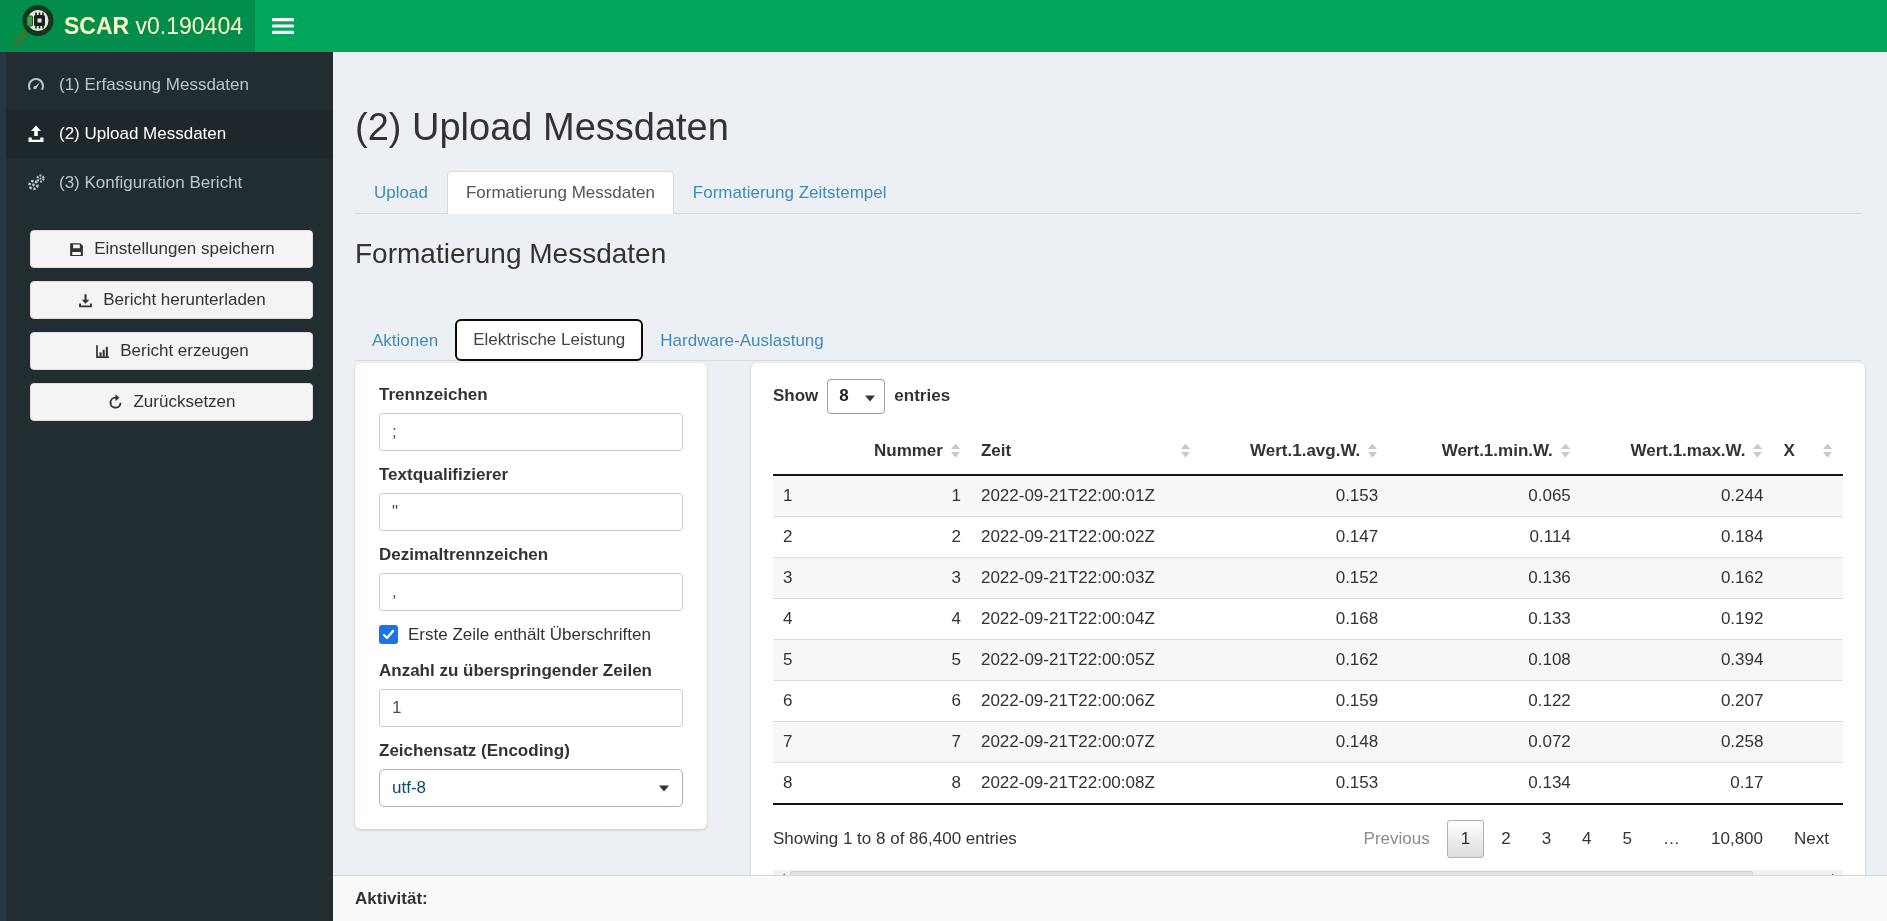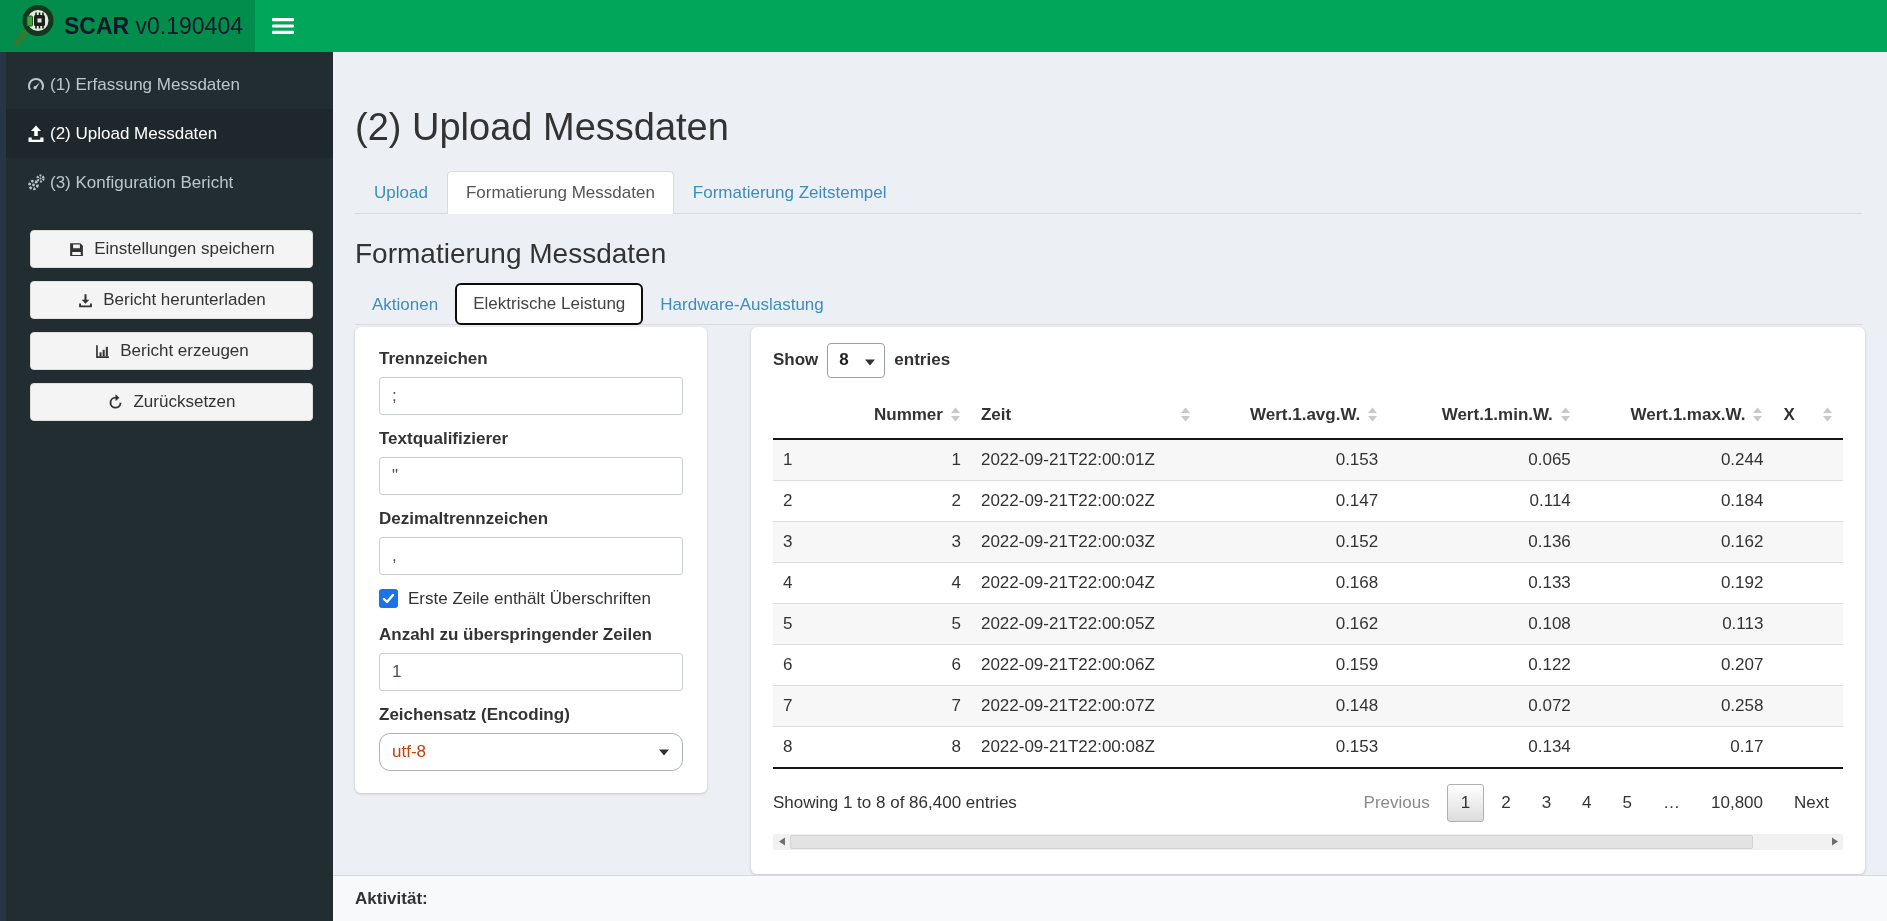--- a/index.html
+++ b/index.html
@@ -9,67 +9,67 @@
     background: #ecf0f5;
     color: #333;
     position: relative;
   }
   svg { display: block; }
 
   
   .topbar { position: absolute; top: 0; left: 0; right: 0; height: 52px; display: flex; z-index: 30; }
   .logo-area { width: 255px; background: #028d4c; display: flex; align-items: center; padding-left: 12px; gap: 6px; }
   .logo-mark { width: 46px; height: 46px; flex: none; }
-  .brand-text { font-size: 23px; color: #0f172a; white-space: nowrap; }
+  .brand-text { font-size: 23px; color: #fef9c3; white-space: nowrap; }
   .brand-text b { font-weight: 700; }
   .brand-text .ver { font-weight: 400; }
   .navbar { flex: 1; background: #00a65a; display: flex; align-items: stretch; }
   .menu-toggle { width: 56px; display: flex; align-items: center; justify-content: center; cursor: pointer; }
   .menu-toggle svg { width: 22px; height: 16px; color: #fff; }
 
   
   .sidebar { position: absolute; top: 52px; left: 0; bottom: 0; width: 333px; background: #222d32; z-index: 20; }
   .sidebar::before { content: ""; position: absolute; left: 0; top: 0; bottom: 0; width: 6px; background: #283544; }
   .nav-list { padding-top: 8px; }
-  .nav-item { height: 49px; display: flex; align-items: center; gap: 4px; padding-left: 22px; color: #b8c7ce; font-size: 17px; cursor: pointer; border-left: 4px solid transparent; text-align: right; }
+  .nav-item { height: 49px; display: flex; align-items: center; gap: 13px; padding-left: 22px; color: #b8c7ce; font-size: 17px; cursor: pointer; border-left: 4px solid transparent; text-align: right; }
   .nav-item .nav-icon { width: 20px; height: 20px; color: inherit; flex: none; }
   .nav-item .nav-icon svg { width: 20px; height: 20px; }
   .nav-item.active { background: #1e282c; color: #fff; border-left-color: #00a65a; }
   .side-buttons { padding: 10px 20px 0 22px; margin-left: 8px; }
   .side-btn { width: 100%; height: 38px; margin-top: 13px; background: #f4f4f4; border: 1px solid #ddd; border-radius: 4px; color: #333; font-size: 17px; display: flex; align-items: center; justify-content: center; gap: 9px; cursor: pointer; font-family: inherit; }
   .side-btn .btn-icon { width: 17px; height: 17px; color: #333; }
   .side-btn .btn-icon svg { width: 17px; height: 17px; }
 
   
   .content { position: absolute; top: 52px; left: 333px; right: 0; bottom: 0; padding: 54px 25px 0 22px; }
   .page-title { font-size: 38px; font-weight: 400; color: #333; line-height: 1.15; }
 
   .tabbar { display: flex; border-bottom: 1px solid #d8dbe0; margin-top: 21px; }
   .tab { padding: 11px 18px; font-size: 17px; color: #3c8dbc; cursor: pointer; border: 1px solid transparent; border-bottom: none; border-radius: 5px 5px 0 0; margin-bottom: -1px; }
   .tab.active { background: #fff; color: #555; border-color: #d8dbe0; }
 
   .section-heading { margin-top: 24px; font-size: 28px; font-weight: 400; color: #333; }
 
   .subtabbar { display: flex; align-items: flex-end; border-bottom: 1px solid #d8dbe0; margin-top: 13px; }
   .subtab { padding: 10px 17px; font-size: 17px; color: #3c8dbc; cursor: pointer; margin-bottom: -1px; }
-  .subtab.active { background: #fff; color: #444; border: 2px solid #0c0c0c; border-radius: 6px; padding: 9px 16px; position: relative; z-index: 2; }
+  .subtab.active { background: #fff; color: #444; border: 2px solid #0c0c0c; border-radius: 6px; padding: 9px 16px; position: relative; z-index: 2; margin-top: 36px; }
 
   .panels { display: flex; gap: 44px; margin-top: 2px; align-items: flex-start; }
   .card { background: #fff; border-radius: 6px; box-shadow: 0 1px 3px rgba(0,0,0,0.18); }
 
   
   .form-card { width: 352px; padding: 22px 24px 20px; flex: none; }
   .fgroup { margin-bottom: 14px; }
   .flabel { display: block; font-weight: 700; font-size: 17px; color: #333; margin-bottom: 8px; }
   .finput { width: 100%; height: 38px; border: 1px solid #c9ced4; border-radius: 3px; padding: 0 12px; font-size: 17px; color: #495057; font-family: inherit; background: #fff; }
   .check-row { display: flex; align-items: center; gap: 10px; margin: 4px 0 16px; font-size: 17px; color: #333; cursor: pointer; }
   .checkbox { width: 19px; height: 19px; border-radius: 3px; background: #1a73e8; display: flex; align-items: center; justify-content: center; flex: none; }
   .checkbox svg { width: 13px; height: 13px; }
   .select-wrap { position: relative; }
-  .fselect { appearance: none; -webkit-appearance: none; width: 100%; height: 38px; border: 1px solid #aab3bc; border-radius: 11px; padding: 0 34px 0 12px; font-size: 17px; color: #c2410c; background: #fff; font-family: inherit; display: flex; align-items: center; cursor: pointer; }
+  .fselect { appearance: none; -webkit-appearance: none; width: 100%; height: 38px; border: 1px solid #aab3bc; border-radius: 5px; padding: 0 34px 0 12px; font-size: 17px; color: #0c4a6e; background: #fff; font-family: inherit; display: flex; align-items: center; cursor: pointer; }
   .select-caret { position: absolute; right: 13px; top: 14px; width: 12px; height: 10px; color: #333; pointer-events: none; }
   .select-caret svg { width: 12px; height: 10px; }
 
   
   .table-card { width: 1114px; padding: 16px 22px 24px; flex: none; }
   .show-row { display: flex; align-items: center; gap: 9px; font-size: 17px; font-weight: 700; color: #333; }
   .mini-select { position: relative; width: 58px; height: 35px; border: 1px solid #9aa0a6; border-radius: 4px; display: flex; align-items: center; padding-left: 11px; font-size: 17px; font-weight: 700; color: #222; cursor: pointer; background: #fff; }
   .mini-select .select-caret { right: 8px; top: 13px; }
 
   table.dt { width: 100%; border-collapse: collapse; margin-top: 14px; table-layout: fixed; border-bottom: 2px solid #161616; }
@@ -409,21 +409,21 @@
               <td>0.133</td>
               <td>0.192</td>
               <td></td>
             </tr>
             <tr>
               <td>5</td>
               <td>5</td>
               <td>2022-09-21T22:00:05Z</td>
               <td>0.162</td>
               <td>0.108</td>
-              <td>0.113</td>
+              <td>0.394</td>
               <td></td>
             </tr>
             <tr>
               <td>6</td>
               <td>6</td>
               <td>2022-09-21T22:00:06Z</td>
               <td>0.159</td>
               <td>0.122</td>
               <td>0.207</td>
               <td></td>

